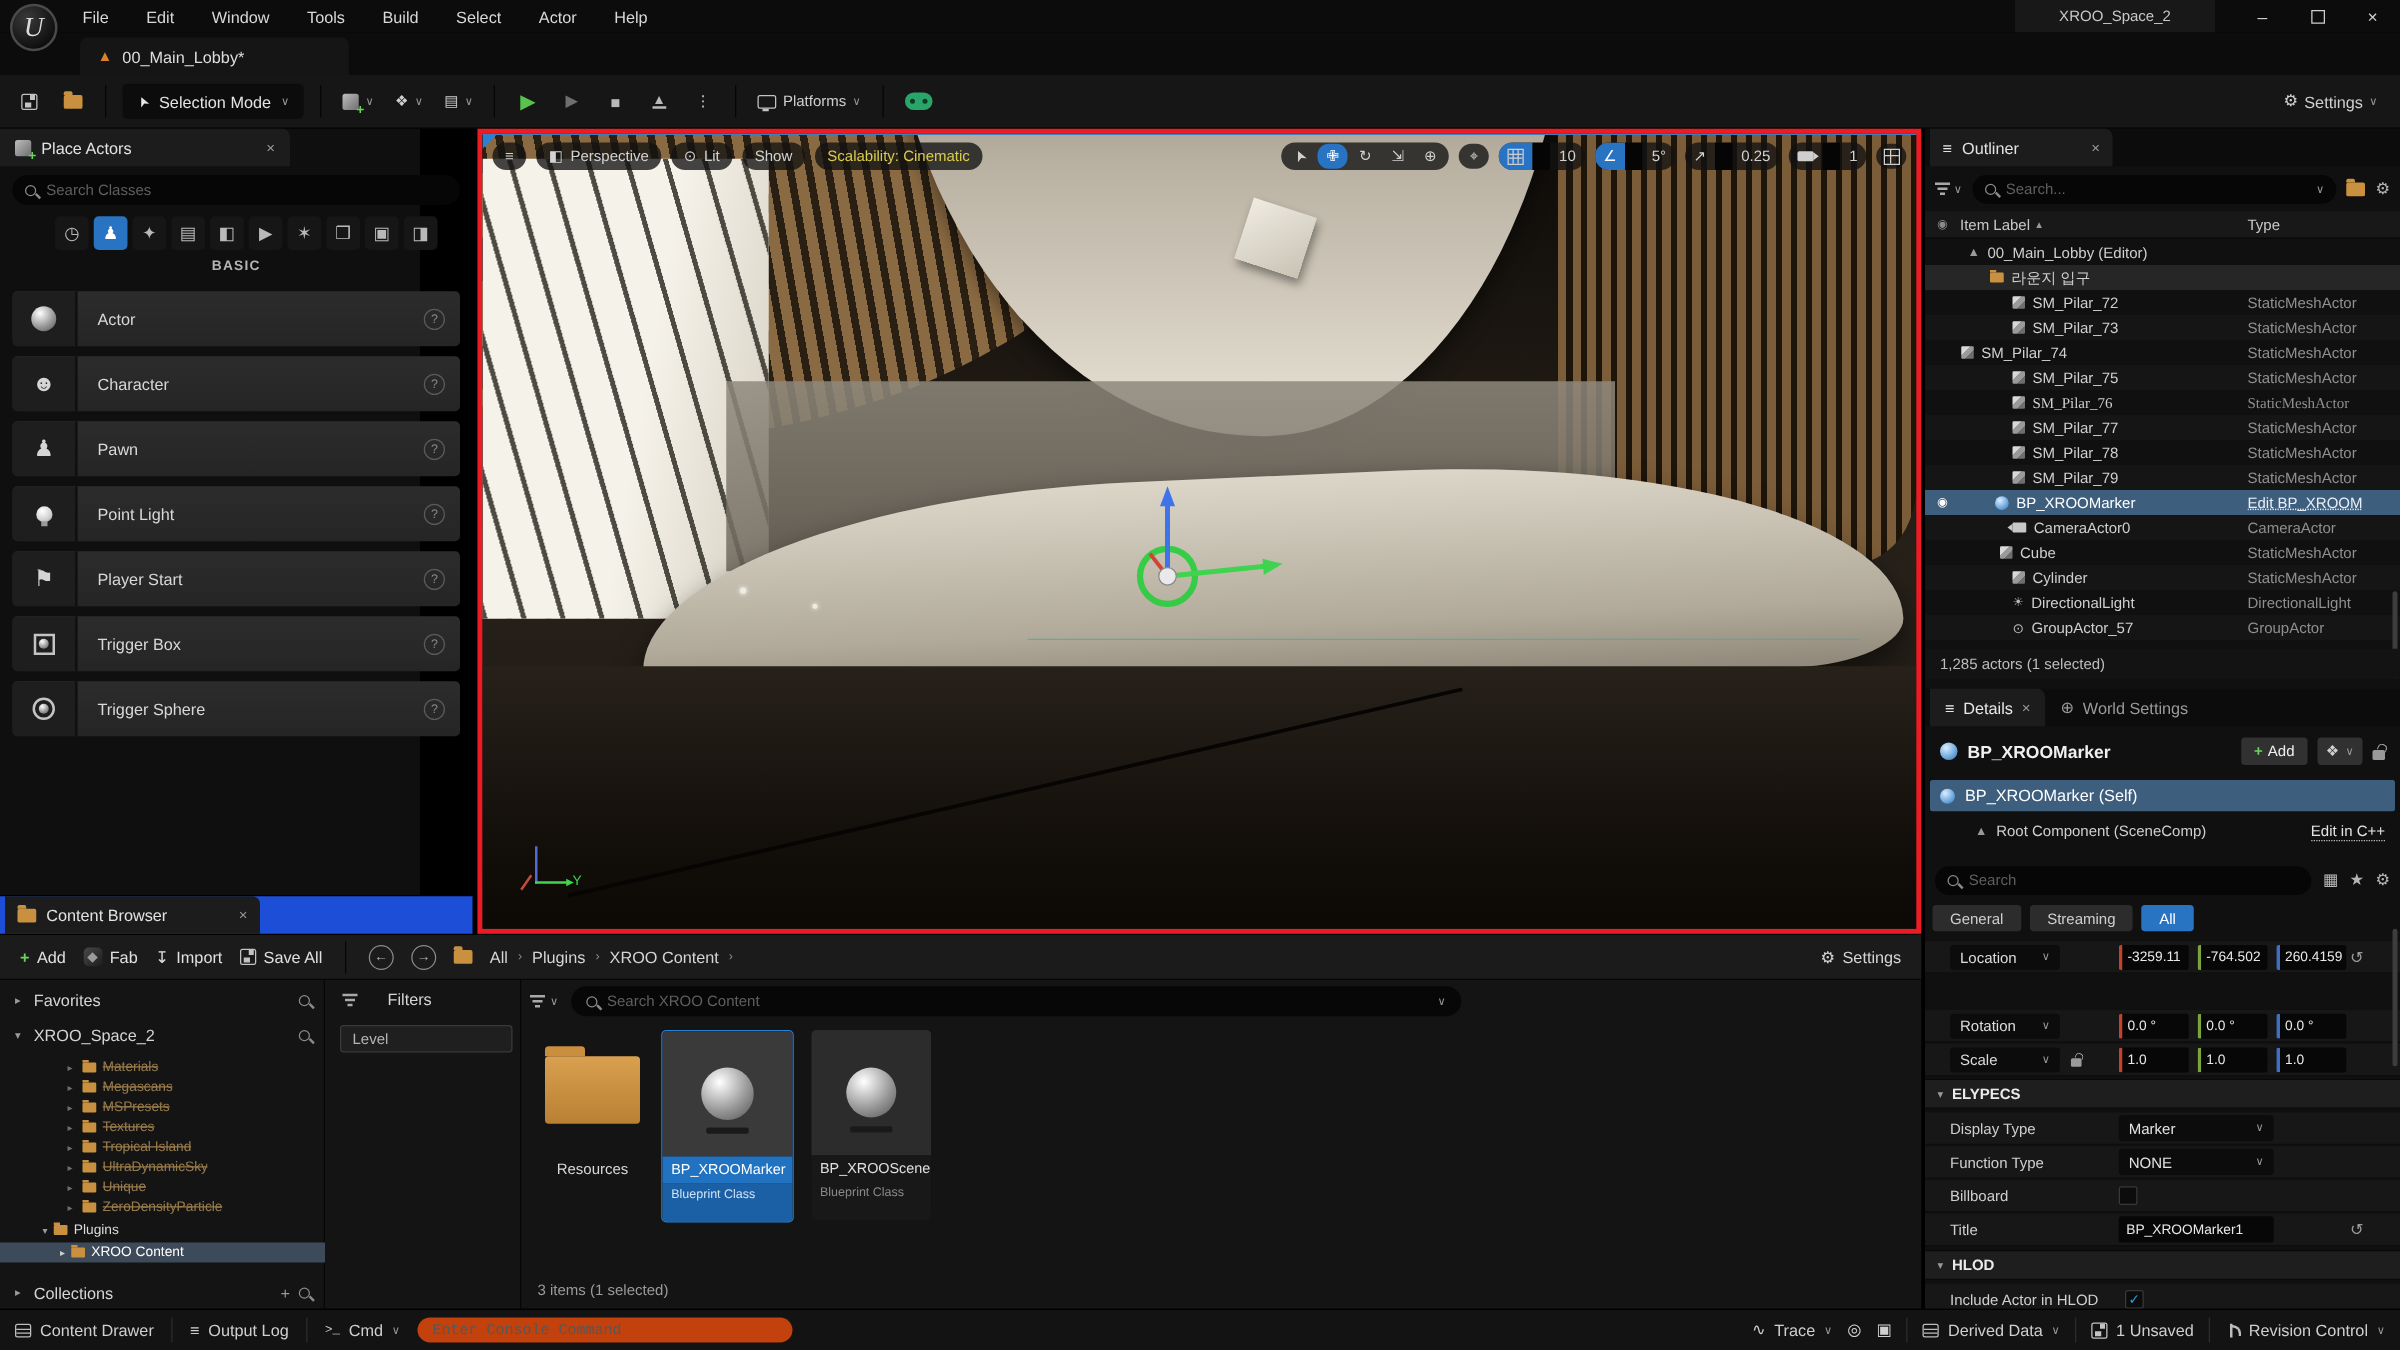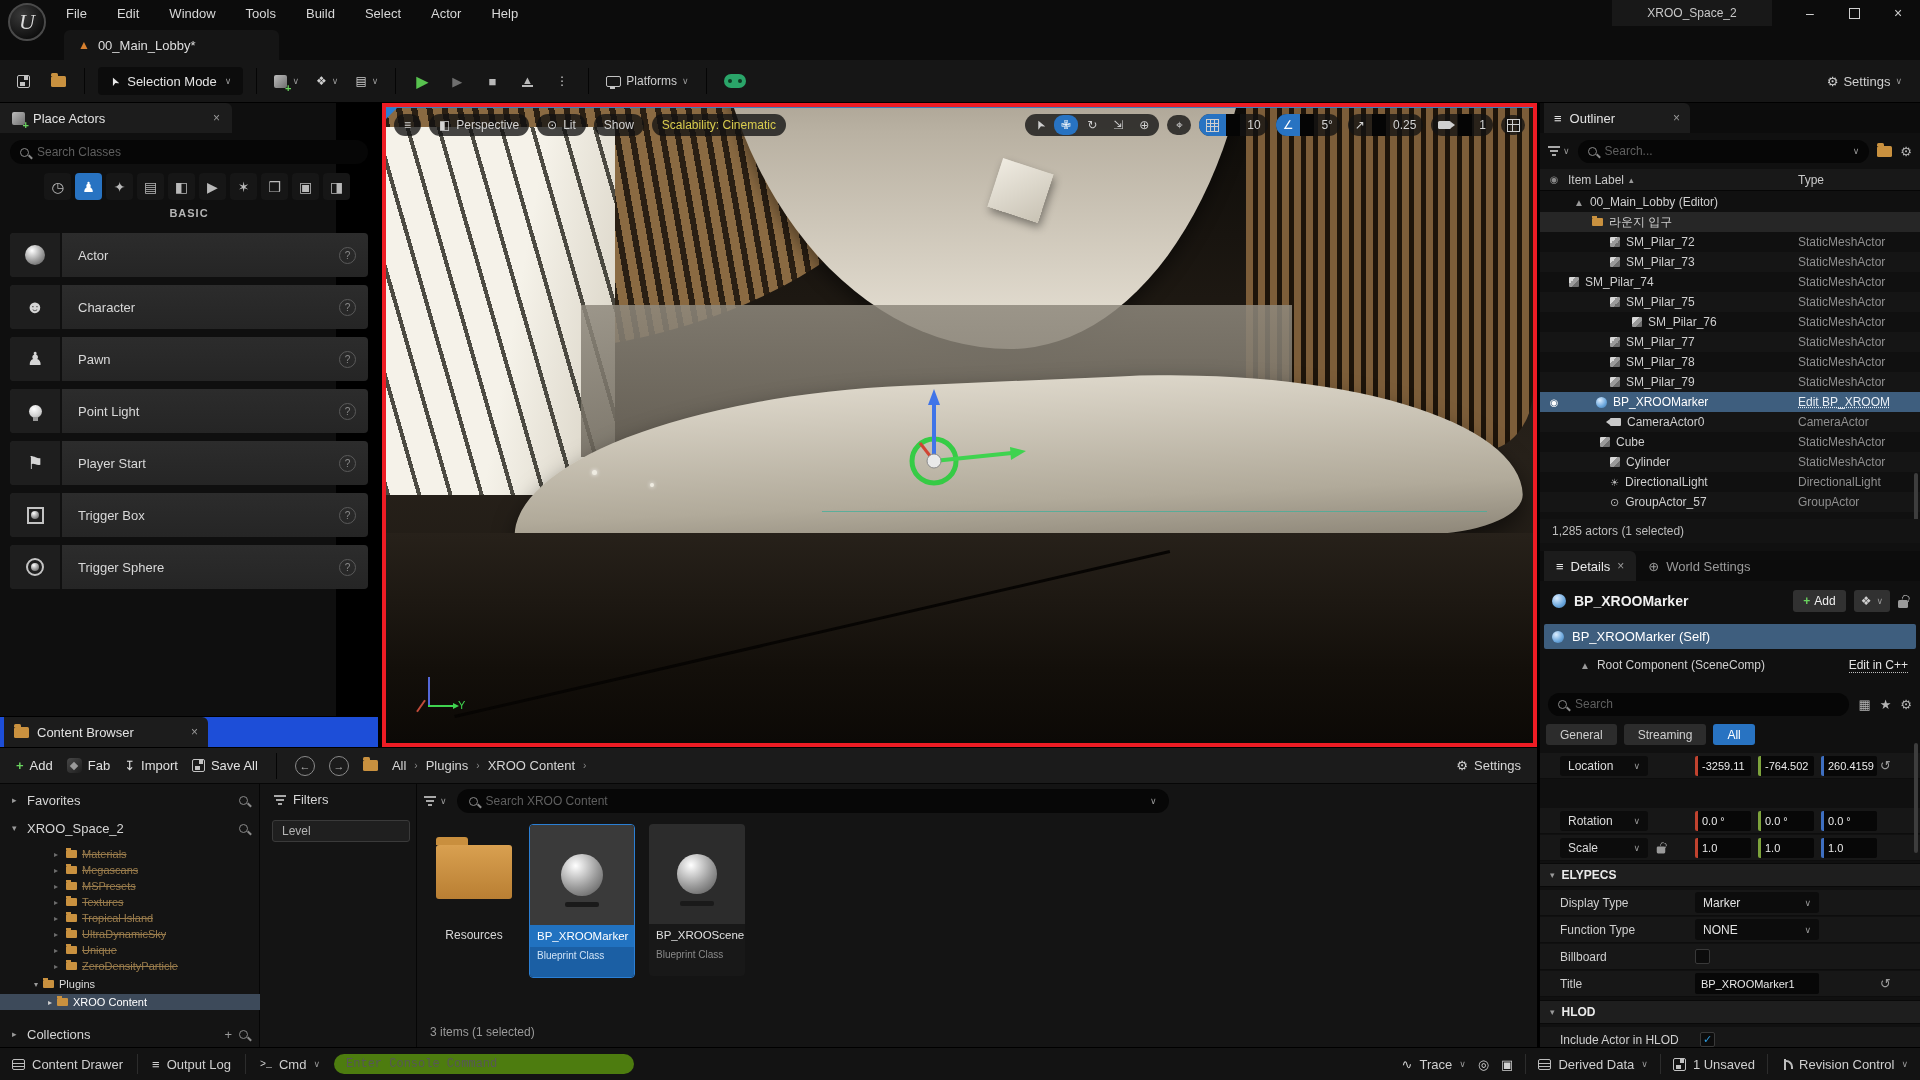--- a/index.html
+++ b/index.html
@@ -229,21 +229,21 @@
   .nav-row .tri { color:#9a9a9a; font-size:9px; width:8px; }
   .nav-row .mg { margin-left:auto; }
   .tree-item { position:absolute; left:0; width:260px; height:16px; display:flex; align-items:center; gap:5px; padding-left:54px; font-size:11px; color:#b08d55; }
   .tree-item .tri { color:#6e6e6e; font-size:8px; width:7px; }
   .tree-item .nm { text-decoration:line-through; opacity:.85; white-space:nowrap; overflow:hidden; }
   .tree-plug { position:absolute; left:0; width:260px; height:16px; display:flex; align-items:center; gap:5px; padding-left:34px; font-size:11px; color:#dcdcdc; }
   .tree-sel { position:absolute; left:0; width:260px; height:16px; display:flex; align-items:center; gap:5px; padding-left:48px; font-size:11px; color:#fff; background:#3d4a5a; }
   .mini-folder { width:11px; height:8px; background:#c9913f; border-radius:1px; position:relative; flex:none; }
   .mini-folder::before { content:""; position:absolute; left:0; top:-2px; width:5px; height:2px; background:#c9913f; }
   .cb-filters { position:absolute; left:264px; top:36px; width:153px; height:263px; border-right:1px solid #060606; }
-  .filters-h { position:absolute; left:10px; top:8px; display:flex; align-items:center; gap:7px; color:#d5d5d5; font-size:13px; }
+  .filters-h { position:absolute; left:10px; top:8px; display:flex; align-items:center; gap:24px; color:#d5d5d5; font-size:13px; }
   .filter-chip { position:absolute; left:8px; top:36px; width:138px; height:22px; background:#1f1f1f; border:1px solid #3a3a3a; border-radius:3px;
     display:flex; align-items:center; padding-left:9px; color:#b5b5b5; font-size:12px; }
   .cb-content { position:absolute; left:420px; top:36px; width:1117px; height:263px; }
   .cb-searchrow { position:absolute; left:0; top:4px; width:1117px; height:26px; display:flex; align-items:center; gap:10px; }
   .sortbtn { display:flex; align-items:center; gap:4px; margin-left:4px; }
   .cb-search { width:712px; height:24px; background:#070707; border-radius:12px; display:flex; align-items:center; gap:8px; padding:0 12px; }
   .cb-search input { background:transparent; border:none; color:#0f766e; flex:1; font-size:12px; }
   .cb-search input::placeholder { color:#5f5f5f; }
   .tile { position:absolute; top:40px; }
   .tile-iconbox { width:96px; height:96px; border-radius:4px; display:flex; align-items:center; justify-content:center; }
@@ -255,21 +255,21 @@
   .bp-class { height:30px; display:flex; align-items:flex-start; padding:3px 0 0 7px; font-size:10px; }
   .big-folder { width:76px; height:54px; background:linear-gradient(180deg,#d9a050,#b97f33); border-radius:3px; position:relative; }
   .big-folder::before { content:""; position:absolute; left:0; top:-8px; width:32px; height:8px; background:#c98f3e; border-radius:3px 3px 0 0; }
   .cb-footer { position:absolute; left:10px; bottom:8px; color:#9a9a9a; font-size:12px; }
 
   
   .statusbar { position:absolute; left:0; top:1047px; width:1920px; height:33px; background:#131313; border-top:1px solid #000;
     display:flex; align-items:center; padding:0 12px; gap:14px; }
   .sb-item { display:flex; align-items:center; gap:7px; color:#cfcfcf; font-size:13px; }
   .sb-sep { width:1px; height:20px; background:#2c2c2c; }
-  .console { width:300px; height:20px; background:#4d7c0f; border-radius:10px; display:flex; align-items:center; padding:0 12px; }
+  .console { width:300px; height:20px; background:#c2410c; border-radius:10px; display:flex; align-items:center; padding:0 12px; }
   .console input { background:transparent; border:none; color:#cfcfcf; width:100%; font-size:12px; font-family:"Liberation Mono",monospace; }
   .console input::placeholder { color:#575757; }
   .sb-right { margin-left:auto; display:flex; align-items:center; gap:12px; }
 </style>
 </head>
 <body>
 
 <div class="menubar">
   <div class="menus">
     <span>File</span>
@@ -610,21 +610,21 @@
     <div class="o-row" style="padding-left:29px;">
         <span class="sp i-mesh"></span>
         <span class="lab">SM_Pilar_74</span>
         <span class="typ">StaticMeshActor</span>
       </div>
     <div class="o-row" style="padding-left:70px;">
         <span class="sp i-mesh"></span>
         <span class="lab">SM_Pilar_75</span>
         <span class="typ">StaticMeshActor</span>
       </div>
-    <div class="o-row" style="padding-left:92px;">
+    <div class="o-row" style="padding-left:70px;font-family:Liberation Serif, serif;">
         <span class="sp i-mesh"></span>
         <span class="lab">SM_Pilar_76</span>
         <span class="typ">StaticMeshActor</span>
       </div>
     <div class="o-row" style="padding-left:70px;">
         <span class="sp i-mesh"></span>
         <span class="lab">SM_Pilar_77</span>
         <span class="typ">StaticMeshActor</span>
       </div>
     <div class="o-row" style="padding-left:70px;">

